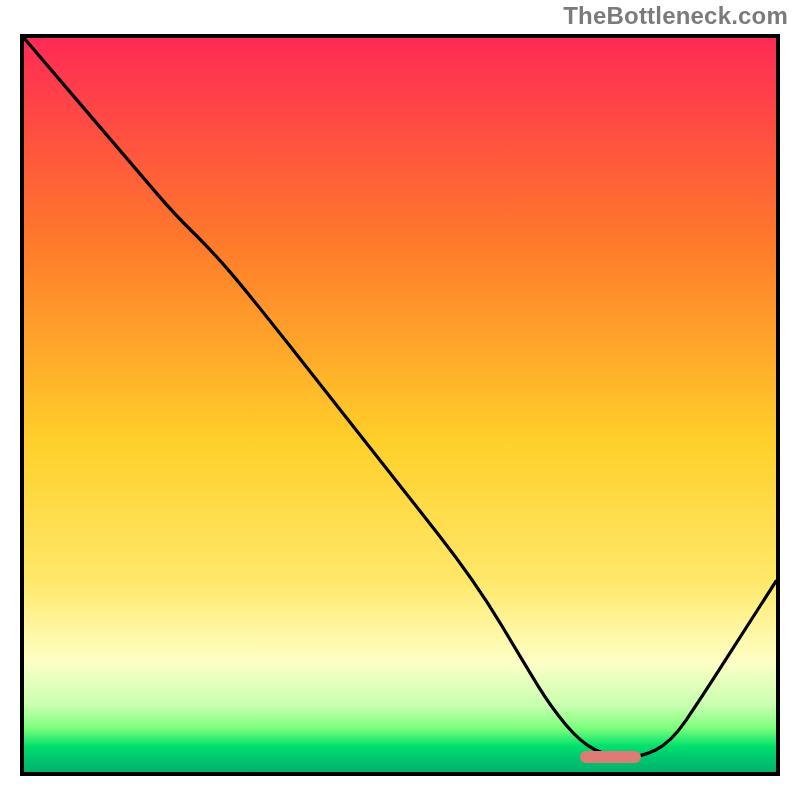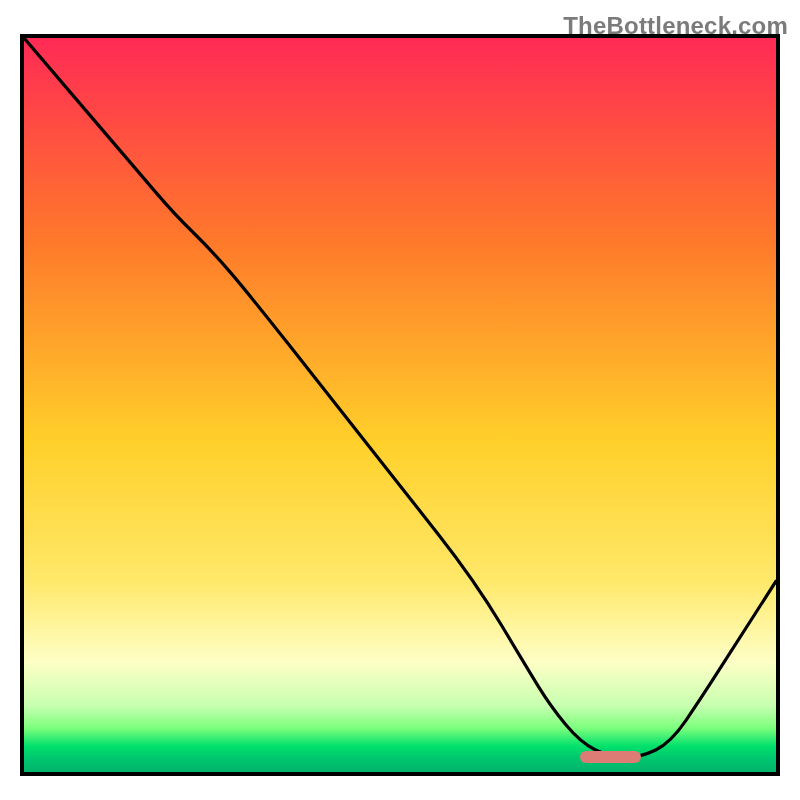--- a/index.html
+++ b/index.html
@@ -10,21 +10,21 @@
     background: #ffffff;
     overflow: hidden;
   }
   .stage {
     position: relative;
     width: 800px;
     height: 800px;
   }
   .watermark {
     position: absolute;
-    top: 12px;
+    top: 2px;
     right: 12px;
     font-family: Arial, Helvetica, sans-serif;
     font-size: 24px;
     font-weight: bold;
     color: #7b7b7b;
     letter-spacing: 0.2px;
     pointer-events: none;
   }
   .plot-box {
     position: absolute;

